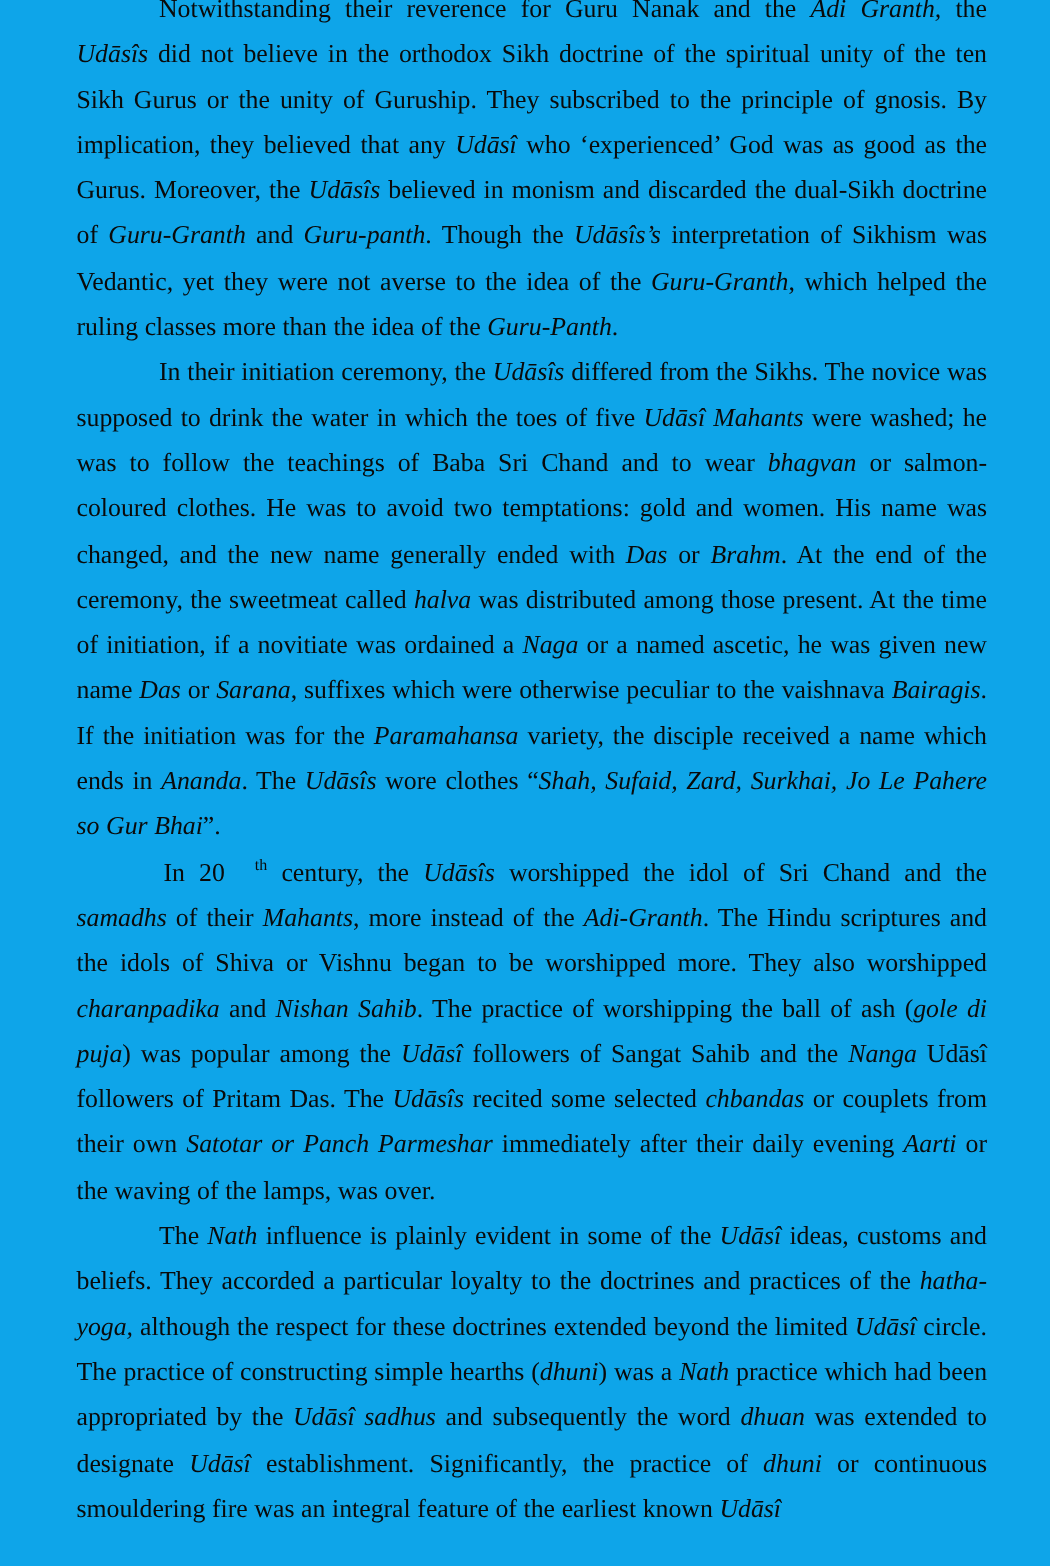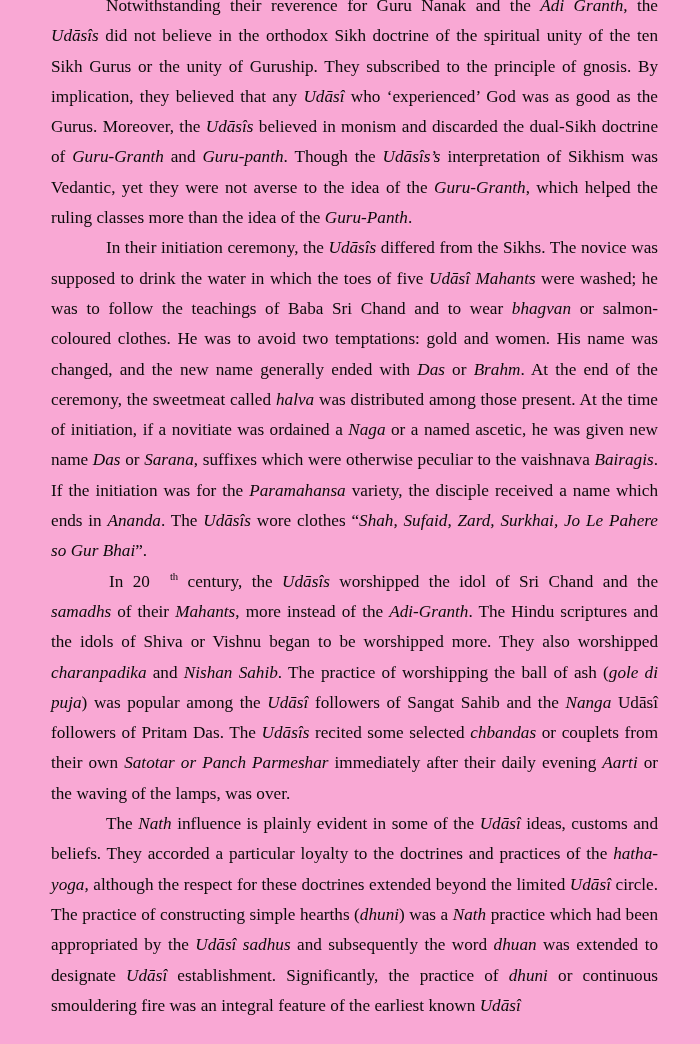--- a/index.html
+++ b/index.html
@@ -11,21 +11,21 @@
     width: 700px;
     height: 1044px;
     overflow: hidden;
     font-family: "Liberation Serif", "DejaVu Serif", serif;
     color: #0a0a0a;
   }
   .page {
     position: relative;
     width: 700px;
     height: 1044px;
-    background: #f9a8d4;
+    background: #0ea5e9;
     box-sizing: border-box;
   }
   .text-column {
     position: absolute;
     left: 51px;
     top: -9px;
     width: 607px;
   }
   p.para {
     margin: 0;

